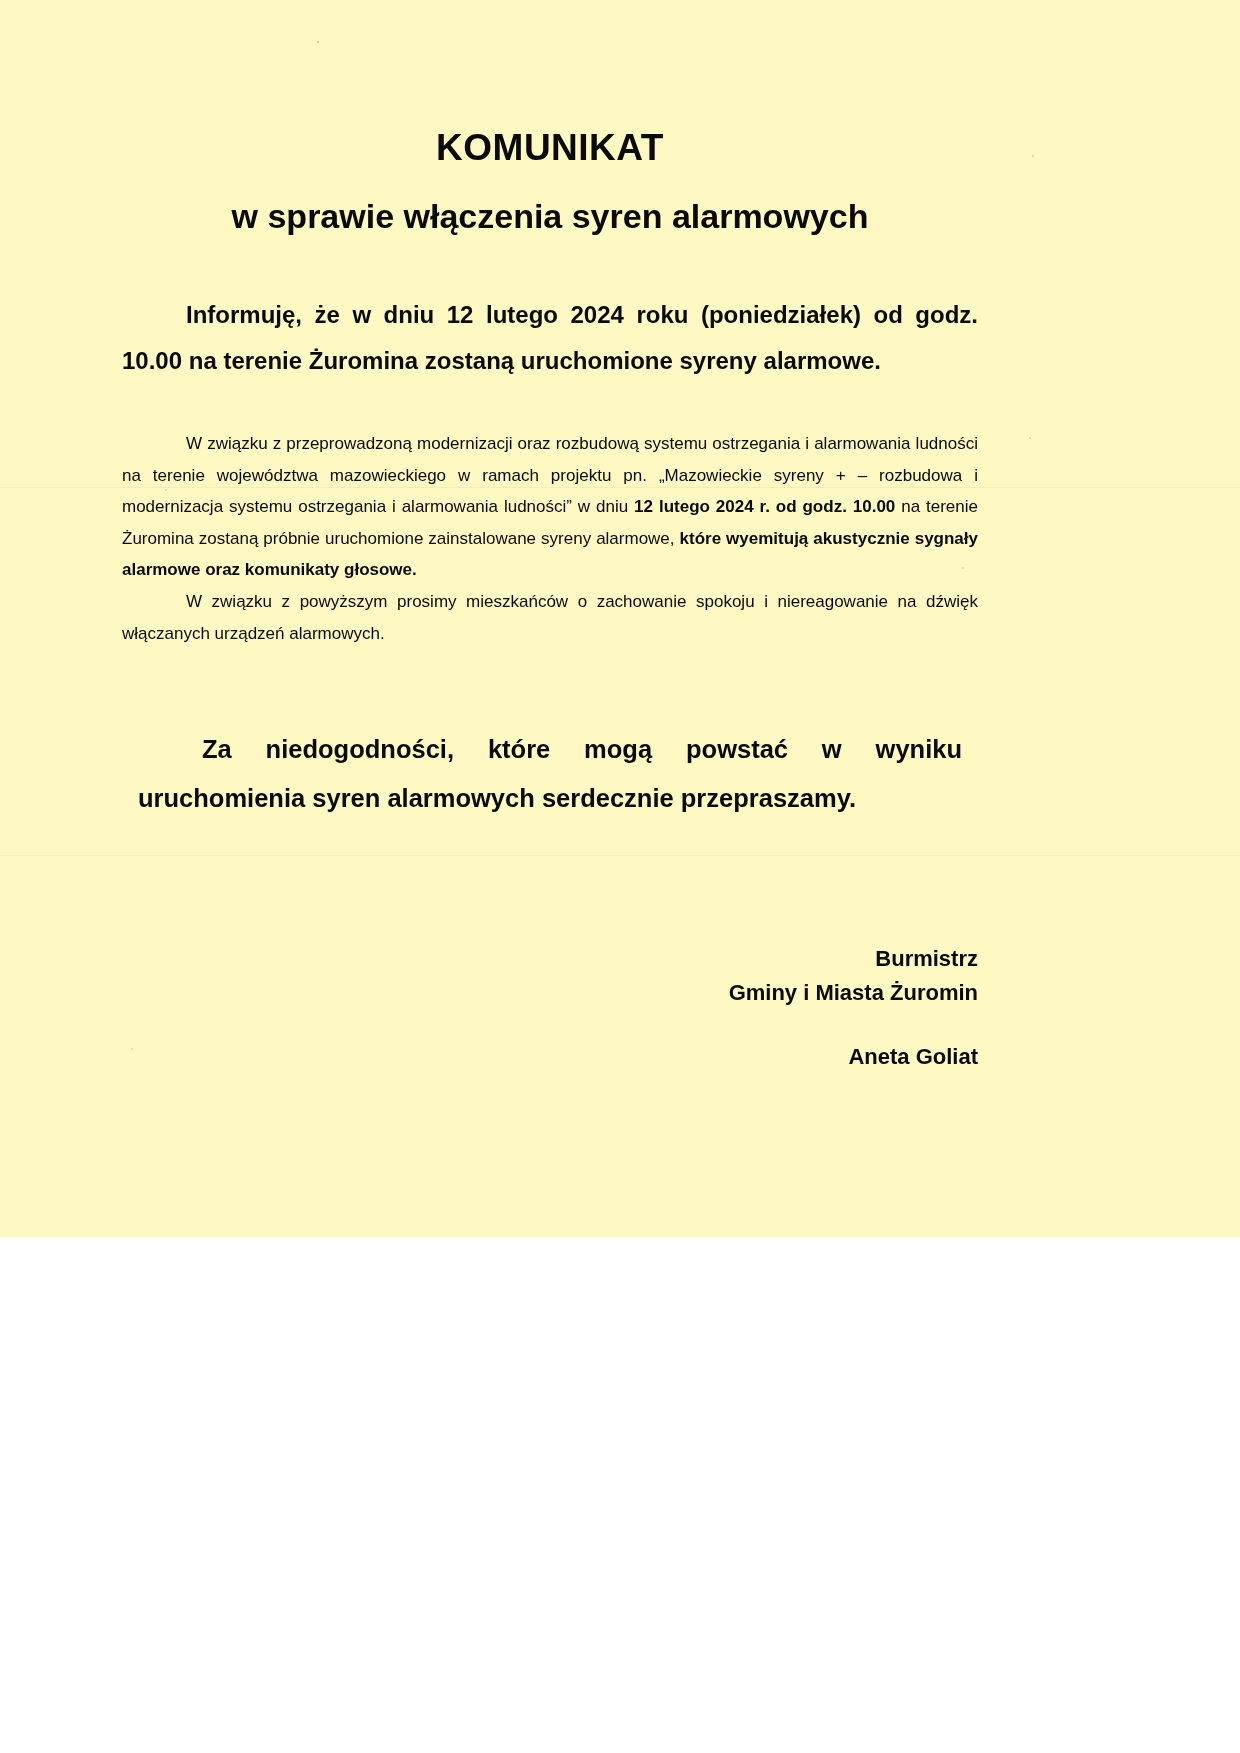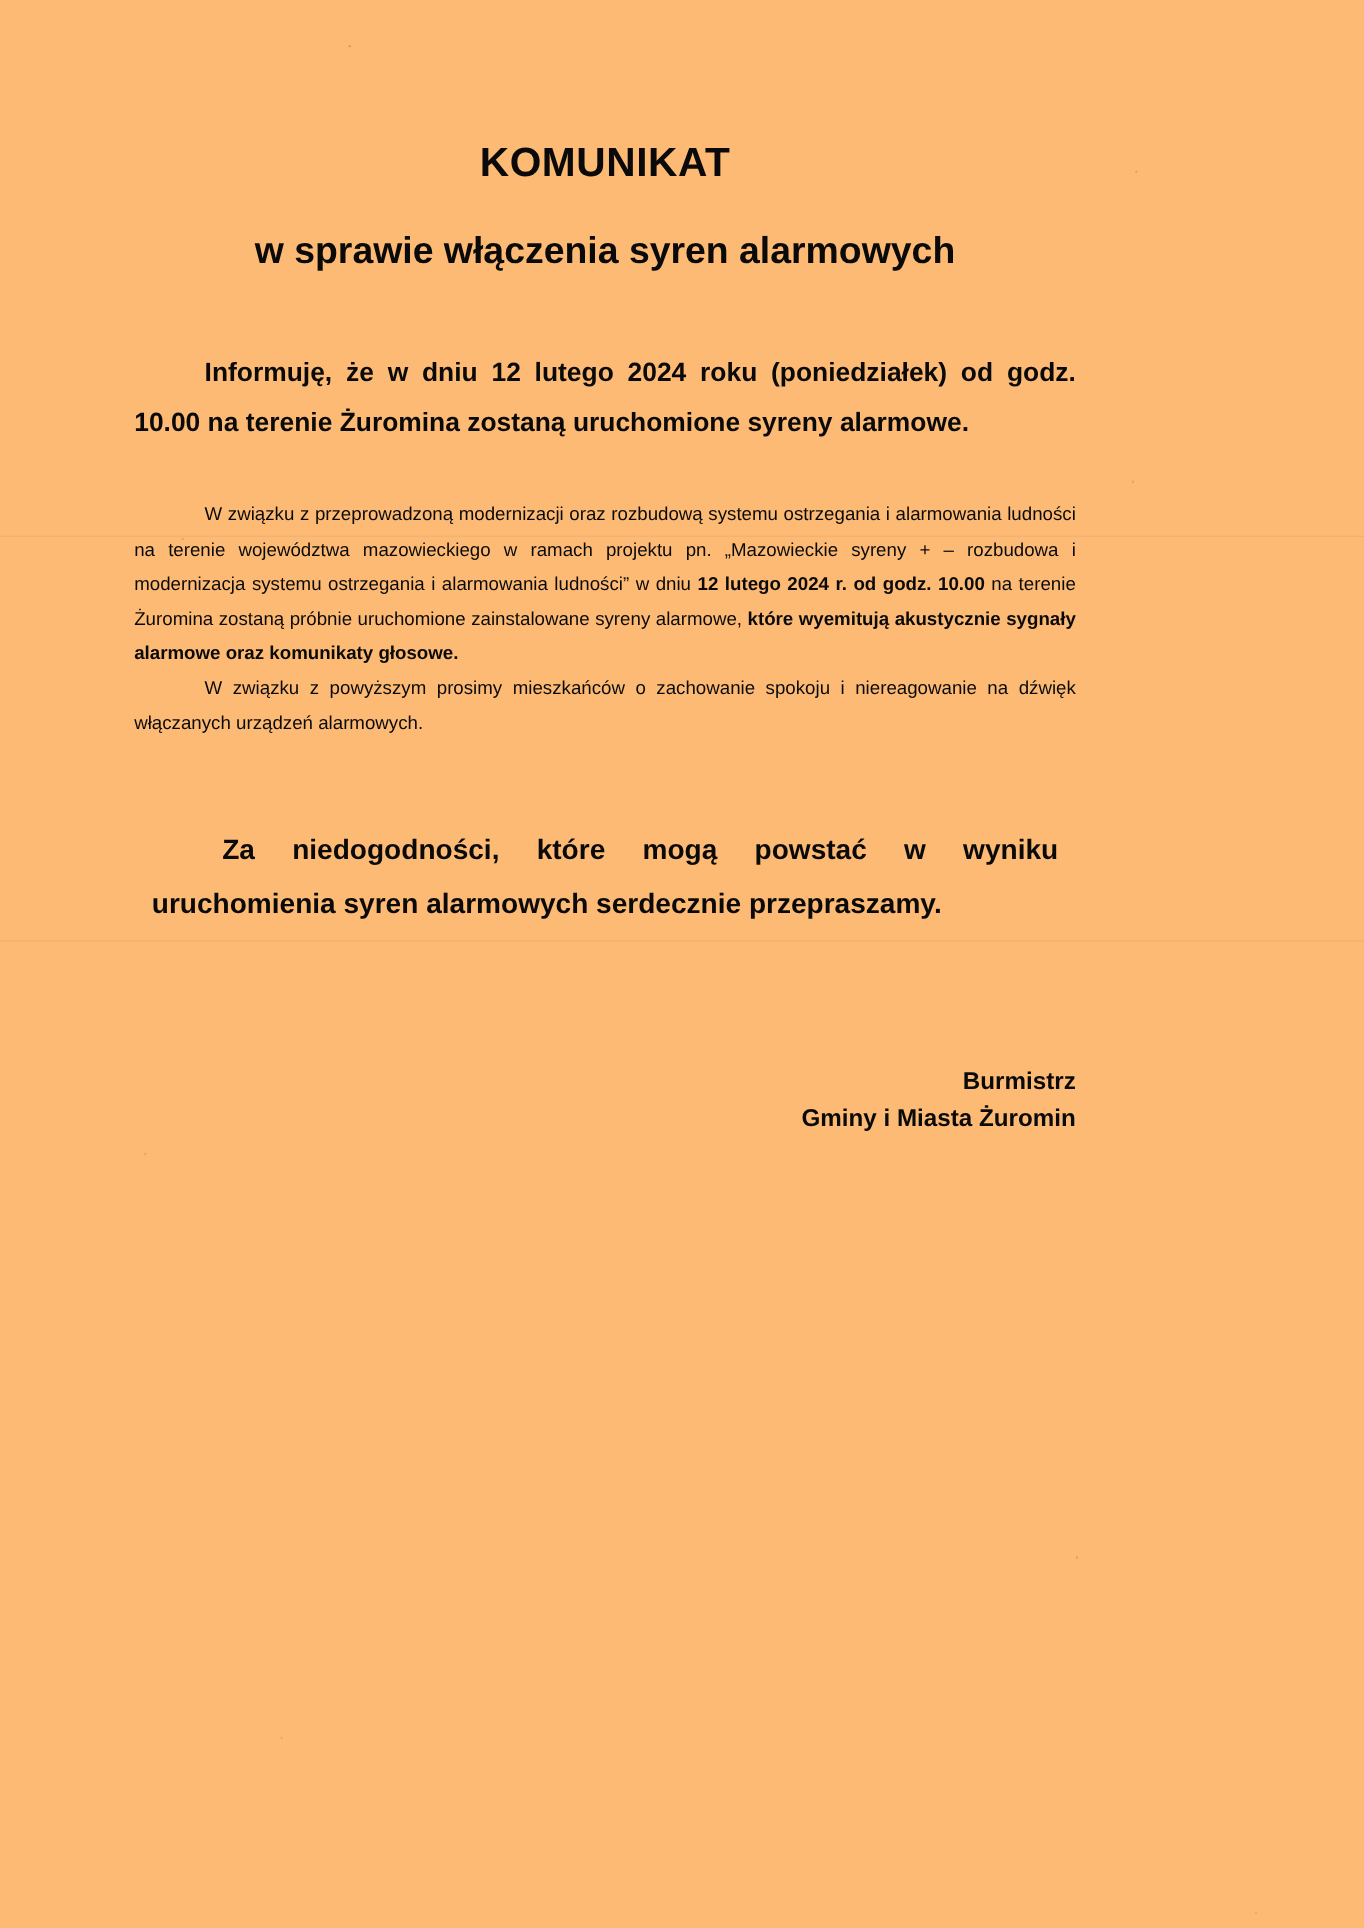--- a/index.html
+++ b/index.html
@@ -15,22 +15,22 @@
     color: #0a0a0a;
     position: relative;
     overflow: hidden;
   }
 
   .page {
     position: absolute;
     left: 0;
     top: 0;
     width: 1240px;
-    height: 1753px;
-    background: #fdba74;
+    height: 1237px;
+    background: #fef9c3;
   }
 
   
   .scan-noise {
     position: absolute;
     inset: 0;
     pointer-events: none;
     opacity: 0.55;
     background:
       radial-gradient(circle at 318px 42px, rgba(0,0,0,0.30) 0 0.8px, transparent 1.4px),
@@ -66,21 +66,21 @@
     letter-spacing: 0.5px;
     margin: 0;
     padding-top: 128px;
     line-height: 1.1;
   }
 
   h2.subtitle {
     font-size: 34px;
     font-weight: bold;
     text-align: center;
-    margin: 12px;
+    margin: 0;
     padding-top: 28px;
     line-height: 1.15;
   }
 
   .lead {
     font-size: 24px;
     font-weight: bold;
     text-align: justify;
     text-align-last: left;
     line-height: 1.92;
@@ -149,20 +149,21 @@
 
     <p class="body-par"><span>W związku z przeprowadzoną modernizacji oraz rozbudową systemu ostrzegania i alarmowania ludności na terenie województwa mazowieckiego w ramach projektu pn. „Mazowieckie syreny + – rozbudowa i modernizacja systemu ostrzegania i alarmowania ludności” w dniu </span><b>12 lutego 2024 r. od godz. 10.00</b><span> na terenie Żuromina zostaną próbnie uruchomione zainstalowane syreny alarmowe, </span><b>które wyemitują akustycznie sygnały alarmowe oraz komunikaty głosowe.</b></p>
 
     <p class="body-par tight">W związku z powyższym prosimy mieszkańców o zachowanie spokoju i niereagowanie na dźwięk włączanych urządzeń alarmowych.</p>
 
     <p class="closing">Za niedogodności, które mogą powstać w wyniku uruchomienia syren alarmowych serdecznie przepraszamy.</p>
 
     <div class="signature">
       <span class="sig-line">Burmistrz</span>
       <span class="sig-line">Gminy i Miasta Żuromin</span>
+      <span class="sig-name">Aneta Goliat</span>
     </div>
 
   </div>
 
   <div class="scan-streak" style="top:487px;"></div>
   <div class="scan-streak" style="top:855px;"></div>
   <div class="scan-noise"></div>
 
 </div>
 

